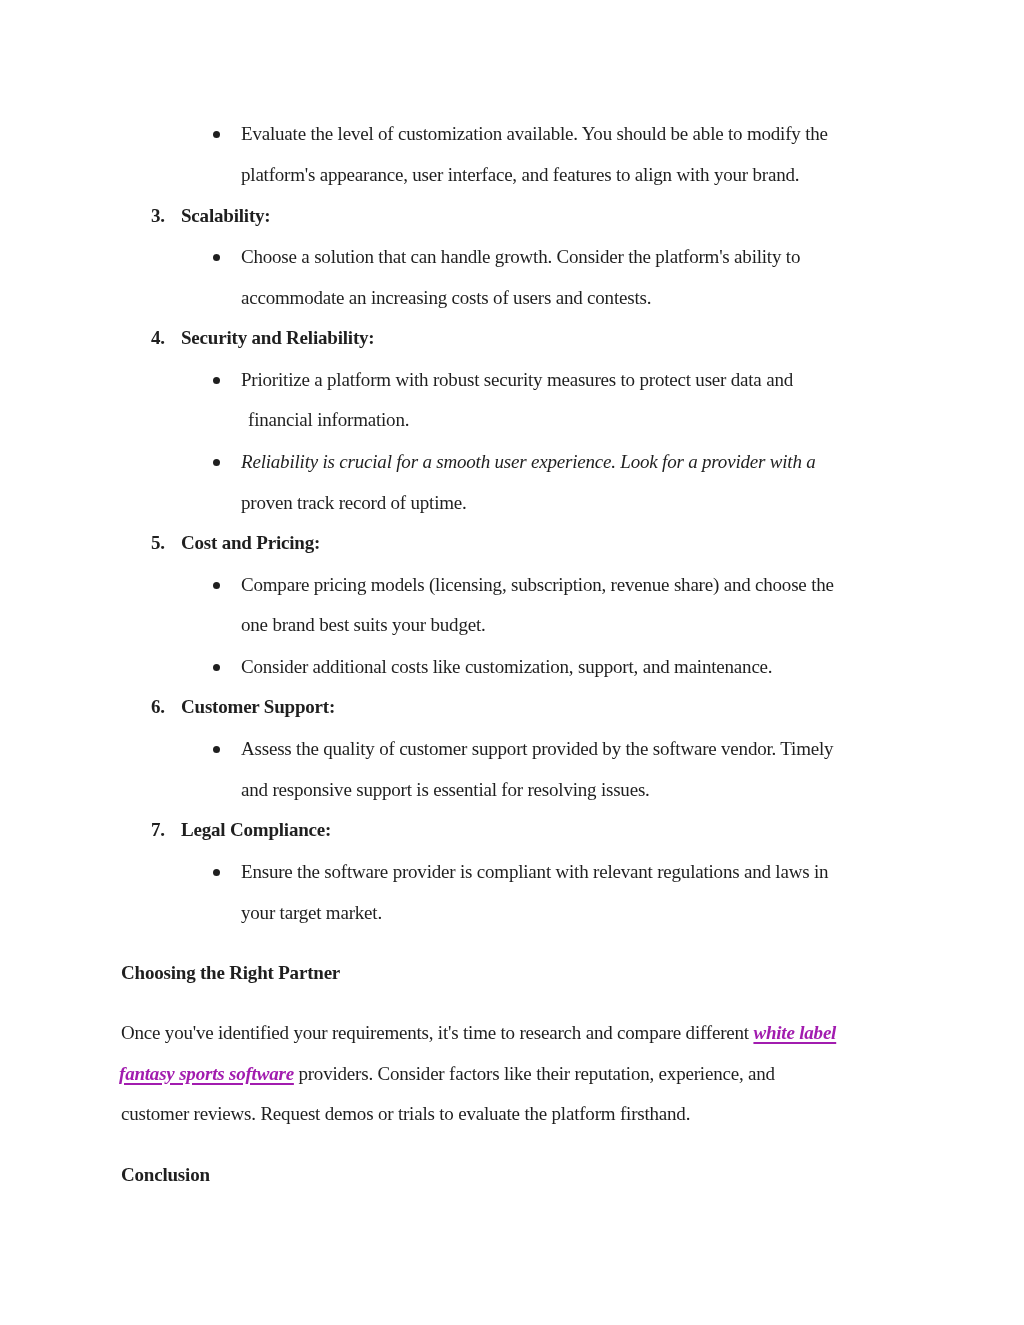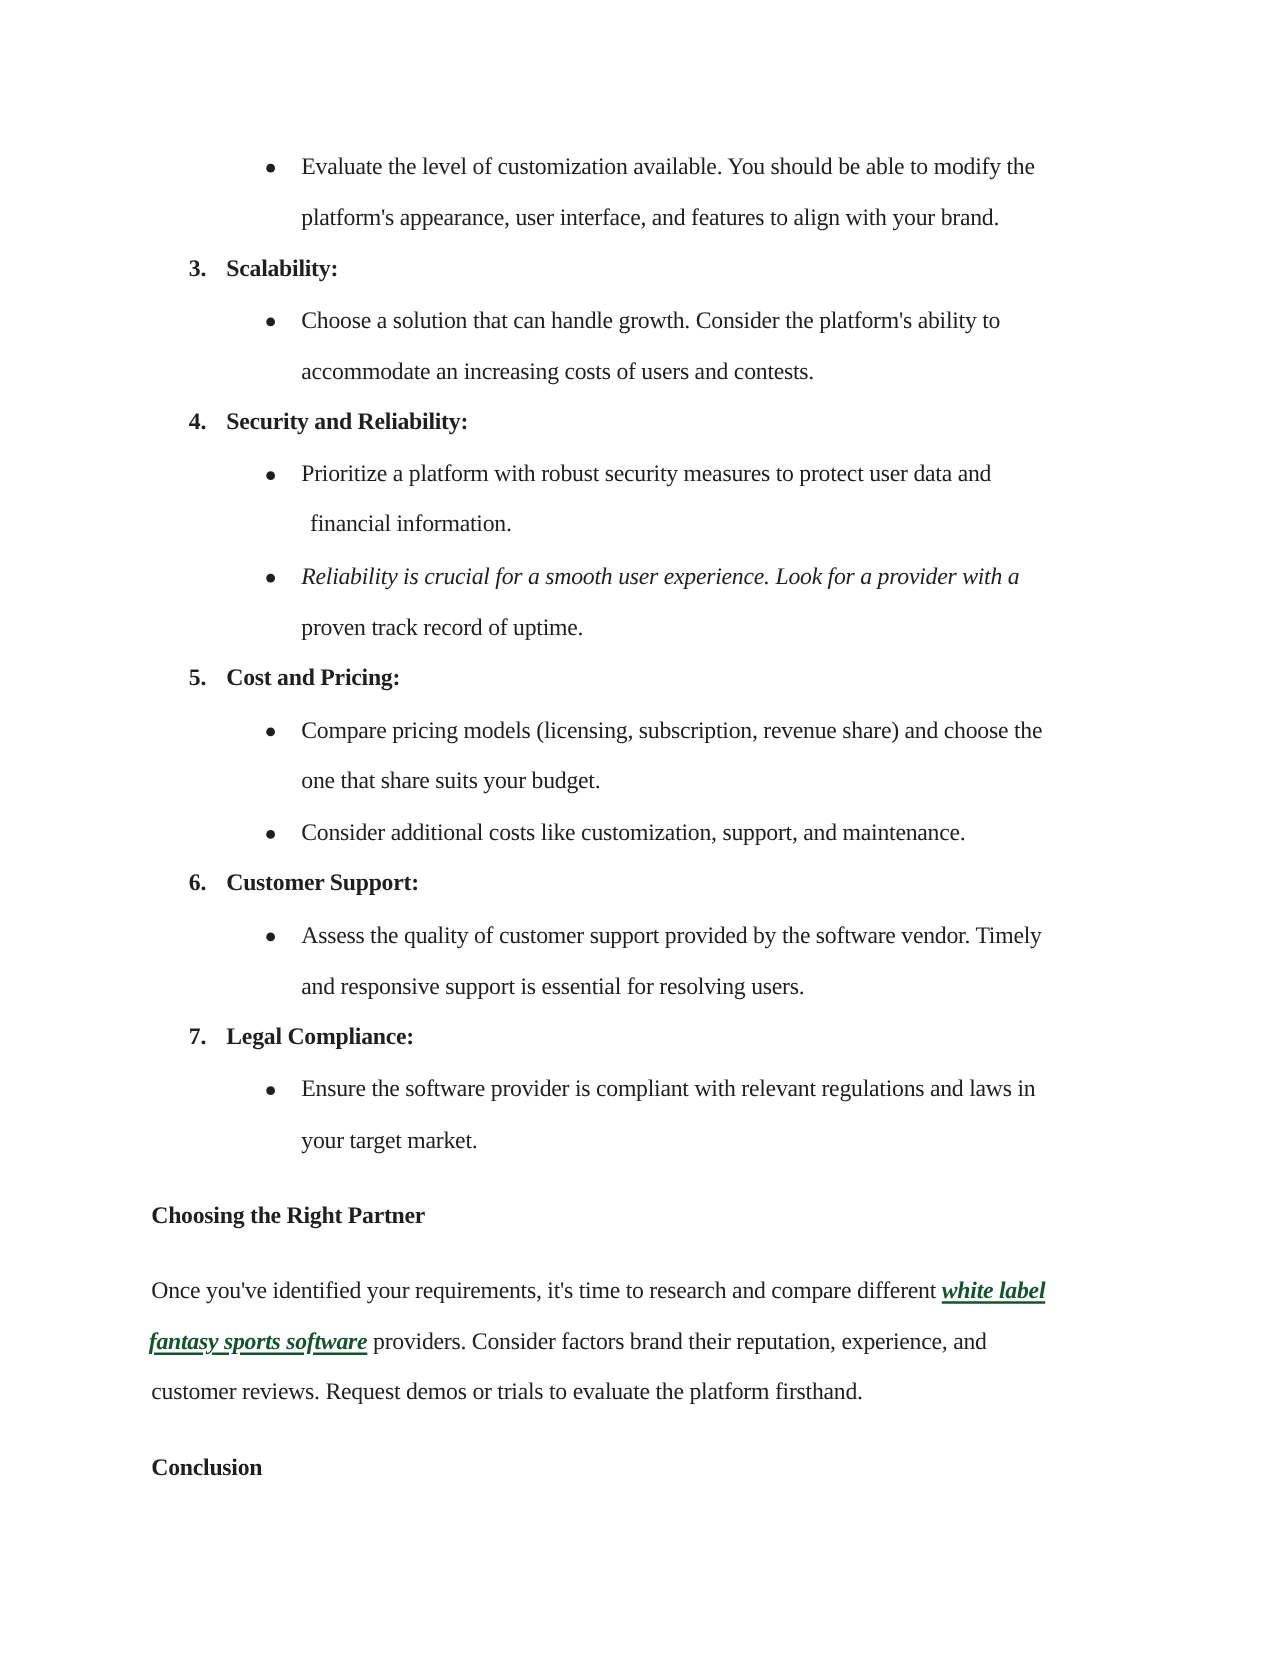--- a/index.html
+++ b/index.html
@@ -17,21 +17,21 @@
     height: 24px;
   }
   .bullet-dot {
     position: absolute;
     width: 7px; height: 7px; border-radius: 50%;
     background: #1f1f1f;
   }
   .num { position: absolute; font-weight: bold; line-height: 24px; }
   .heading { font-weight: bold; }
   .link {
-    color: #14532d;
+    color: #a21caf;
     font-weight: bold;
     font-style: italic;
     text-decoration: underline;
     text-underline-offset: 3px;
     text-decoration-thickness: 2px;
     cursor: pointer;
   }
 </style>
 </head>
 <body>
@@ -58,44 +58,44 @@
 
   <div class="bullet-dot" style="left:213px; top:459px;"></div>
   <div class="line" style="left:241px; top:450px;font-style:italic;">Reliability is crucial for a smooth user experience. Look for a provider with a</div>
   <div class="line" style="left:241px; top:491px;">proven track record of uptime.</div>
 
   <div class="num" style="left:151px; top:531px;">5.</div>
   <div class="line heading" style="left:181px; top:531px;">Cost and Pricing:</div>
 
   <div class="bullet-dot" style="left:213px; top:582px;"></div>
   <div class="line" style="left:241px; top:573px;">Compare pricing models (licensing, subscription, revenue share) and choose the</div>
-  <div class="line" style="left:241px; top:613px;">one that share suits your budget.</div>
+  <div class="line" style="left:241px; top:613px;">one brand best suits your budget.</div>
 
   <div class="bullet-dot" style="left:213px; top:664px;"></div>
   <div class="line" style="left:241px; top:655px;">Consider additional costs like customization, support, and maintenance.</div>
 
   <div class="num" style="left:151px; top:695px;">6.</div>
   <div class="line heading" style="left:181px; top:695px;">Customer Support:</div>
 
   <div class="bullet-dot" style="left:213px; top:746px;"></div>
   <div class="line" style="left:241px; top:737px;">Assess the quality of customer support provided by the software vendor. Timely</div>
-  <div class="line" style="left:241px; top:778px;">and responsive support is essential for resolving users.</div>
+  <div class="line" style="left:241px; top:778px;">and responsive support is essential for resolving issues.</div>
 
   <div class="num" style="left:151px; top:818px;">7.</div>
   <div class="line heading" style="left:181px; top:818px;">Legal Compliance:</div>
 
   <div class="bullet-dot" style="left:213px; top:869px;"></div>
   <div class="line" style="left:241px; top:860px;">Ensure the software provider is compliant with relevant regulations and laws in</div>
   <div class="line" style="left:241px; top:901px;">your target market.</div>
 
   <div class="line heading" style="left:121px; top:961px;">Choosing the Right Partner</div>
 
   <div class="line" style="left:121px; top:1021px;">
     <span>Once you've identified your requirements, it's time to research and compare different </span><span class="link">white label</span>
   </div>
   <div class="line" style="left:119px; top:1062px;">
-    <span class="link">fantasy sports software</span><span> providers. Consider factors brand their reputation, experience, and</span>
+    <span class="link">fantasy sports software</span><span> providers. Consider factors like their reputation, experience, and</span>
   </div>
   <div class="line" style="left:121px; top:1102px;">customer reviews. Request demos or trials to evaluate the platform firsthand.</div>
 
   <div class="line heading" style="left:121px; top:1163px;">Conclusion</div>
 
 </div>
 
 </body></html>

